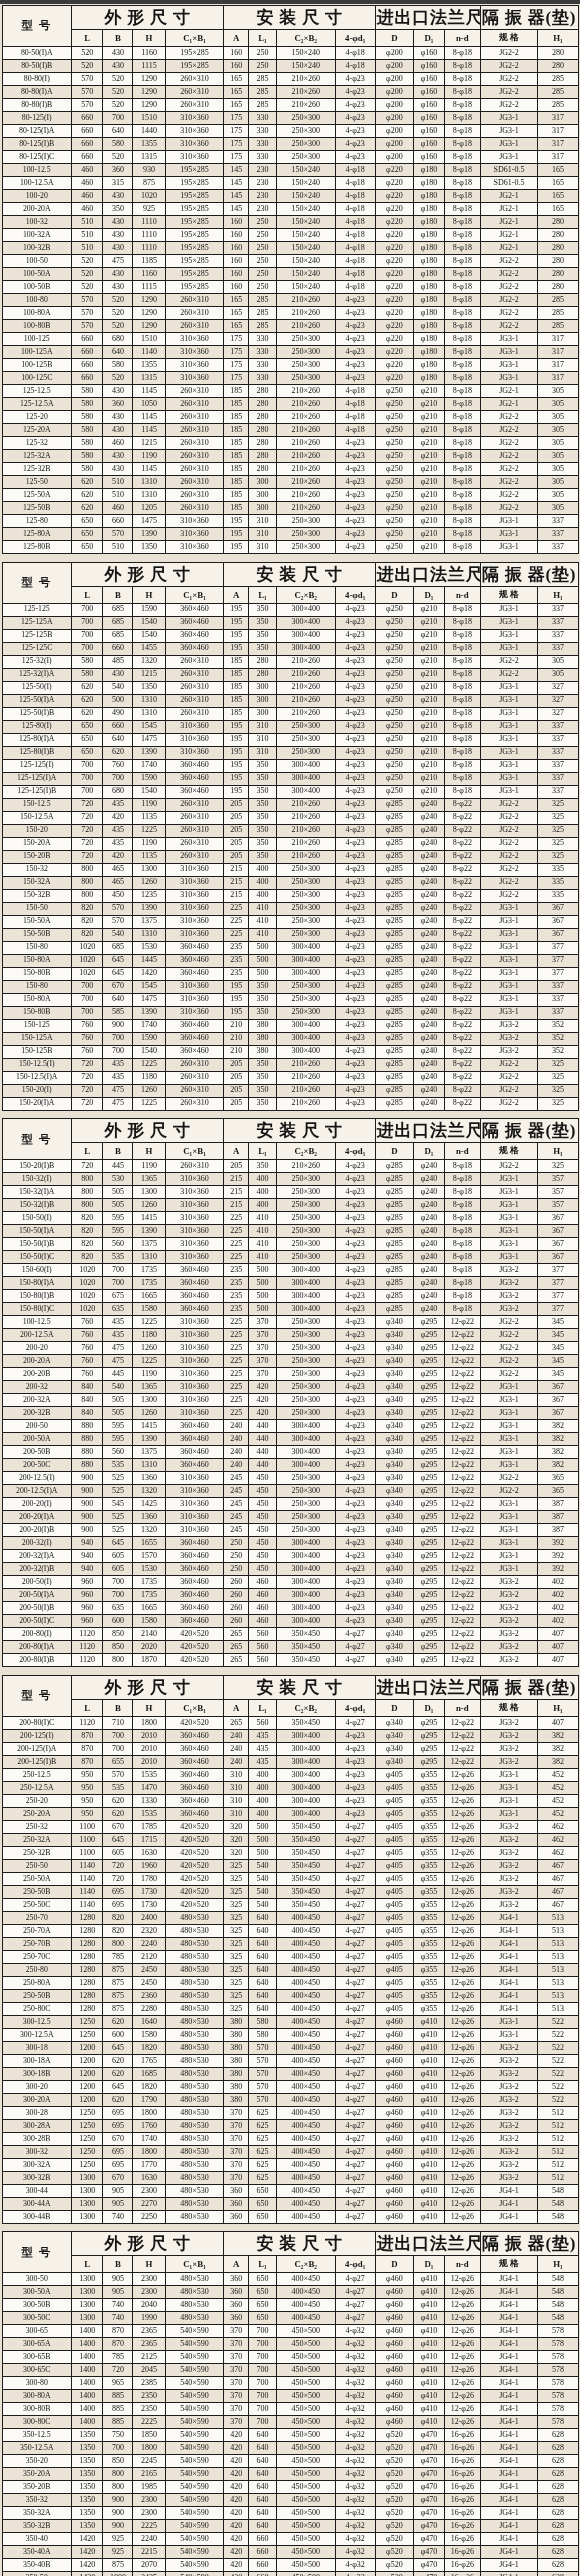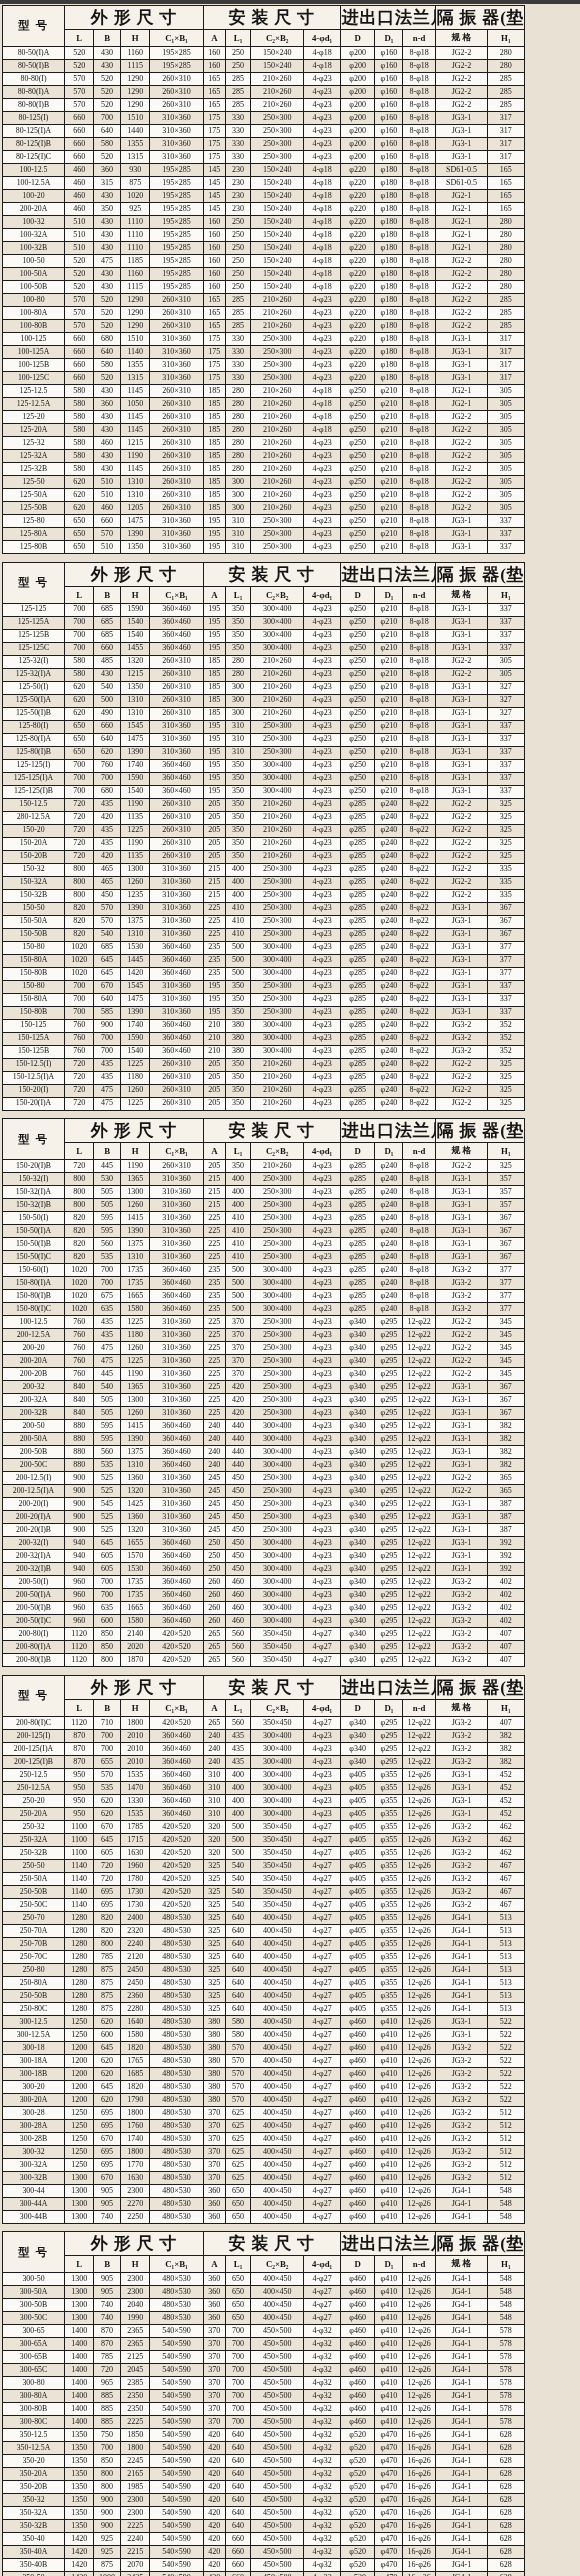--- a/index.html
+++ b/index.html
@@ -5,21 +5,21 @@
   html,body{margin:0;padding:0;}
   body{
     width:580px;
     background:#e9e2d4;
     font-family:"Liberation Serif", serif;
     color:#151515;
   }
   .scan-edge{height:4.2px;background:#3b3b3b;}
   .sheet{padding:0.8px 1.7px 6.7px 1.7px;}
   table.spec{
-    width:523px;
+    width:577px;
     border-collapse:collapse;
     table-layout:fixed;
     background:#7f1d1d;
     margin:0 0 7.6px 0;
     border:1.7px solid #191919;
   }
   col.c-model{width:12.0%;}
   col.c-l{width:5.5%;} col.c-b{width:5.2%;} col.c-h{width:5.6%;}
   col.c-c1b1{width:10.2%;}
   col.c-a{width:4.3%;} col.c-l1{width:4.8%;}
@@ -1028,21 +1028,21 @@
           <td>350</td>
           <td>210×260</td>
           <td>4-φ23</td>
           <td class="gsep">φ285</td>
           <td>φ240</td>
           <td>8-φ22</td>
           <td class="gsep">JG2-2</td>
           <td>325</td>
         </tr>
         <tr>
-          <td class="model-cell">280-12.5A</td>
+          <td class="model-cell">150-12.5A</td>
           <td class="gsep">720</td>
           <td>420</td>
           <td>1135</td>
           <td>260×310</td>
           <td class="gsep">205</td>
           <td>350</td>
           <td>210×260</td>
           <td>4-φ23</td>
           <td class="gsep">φ285</td>
           <td>φ240</td>

